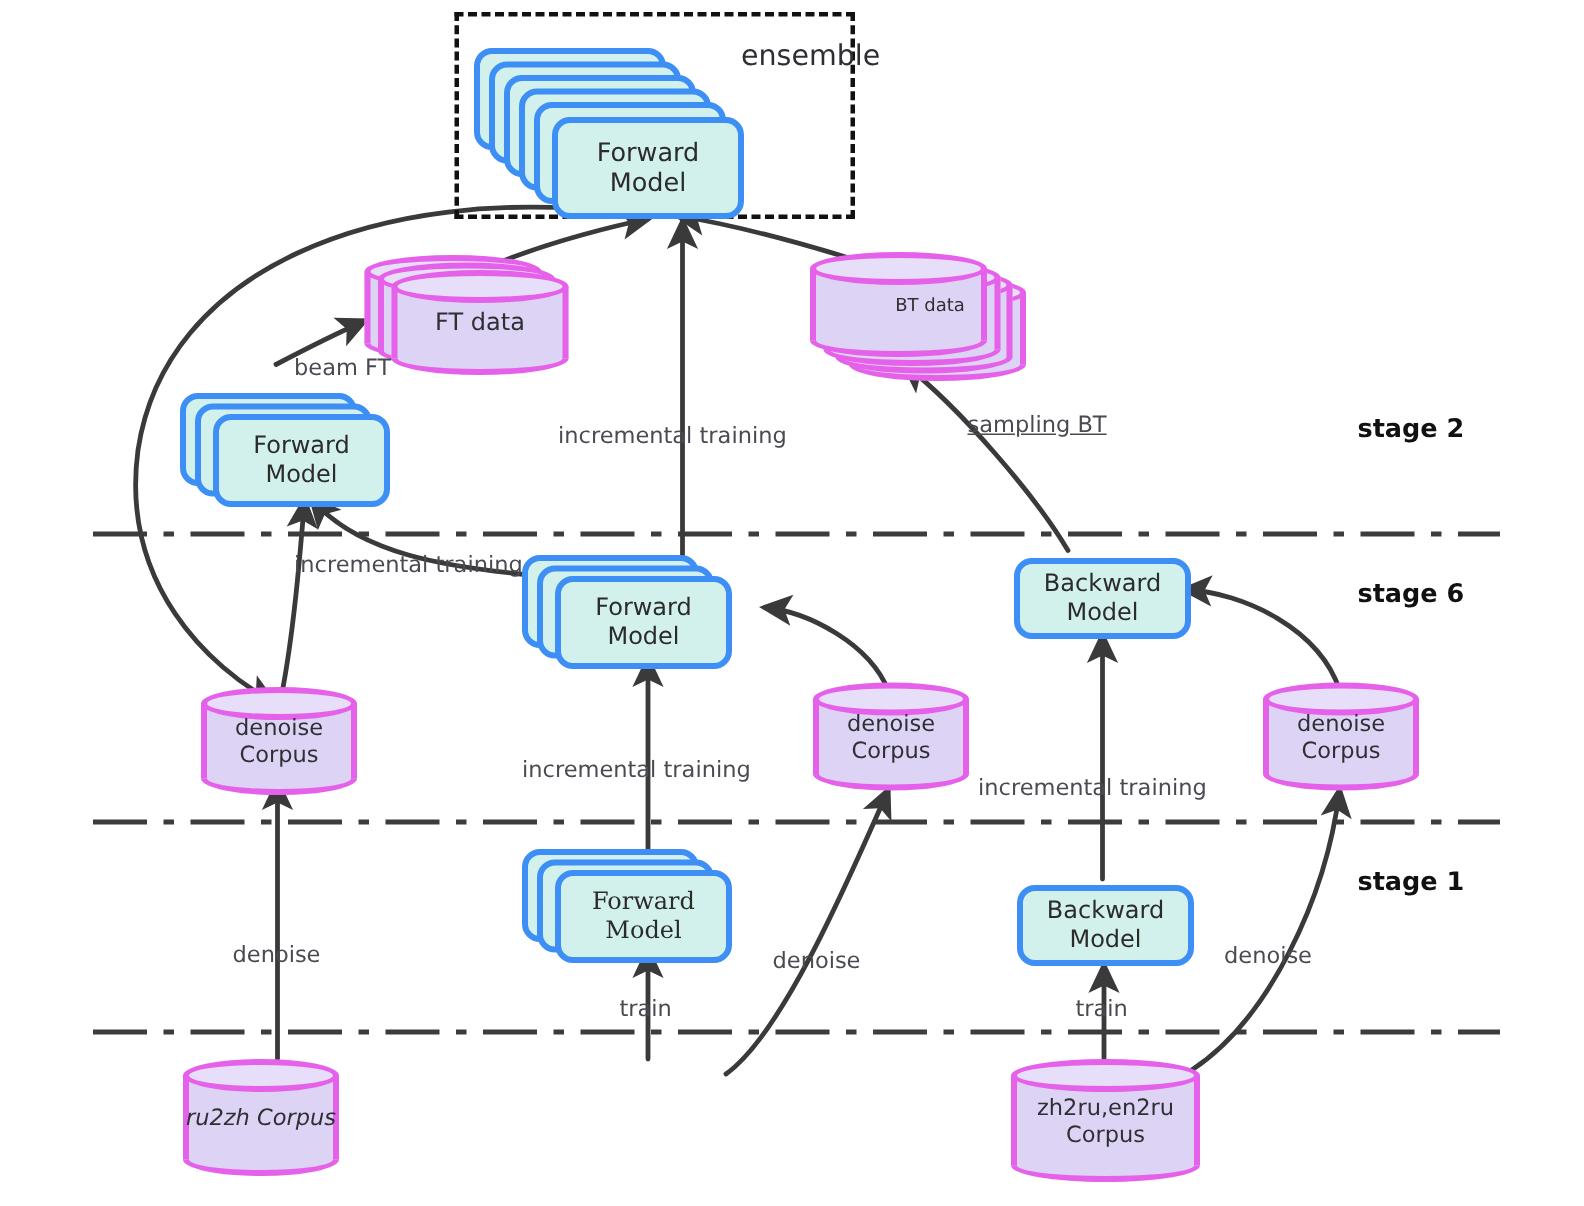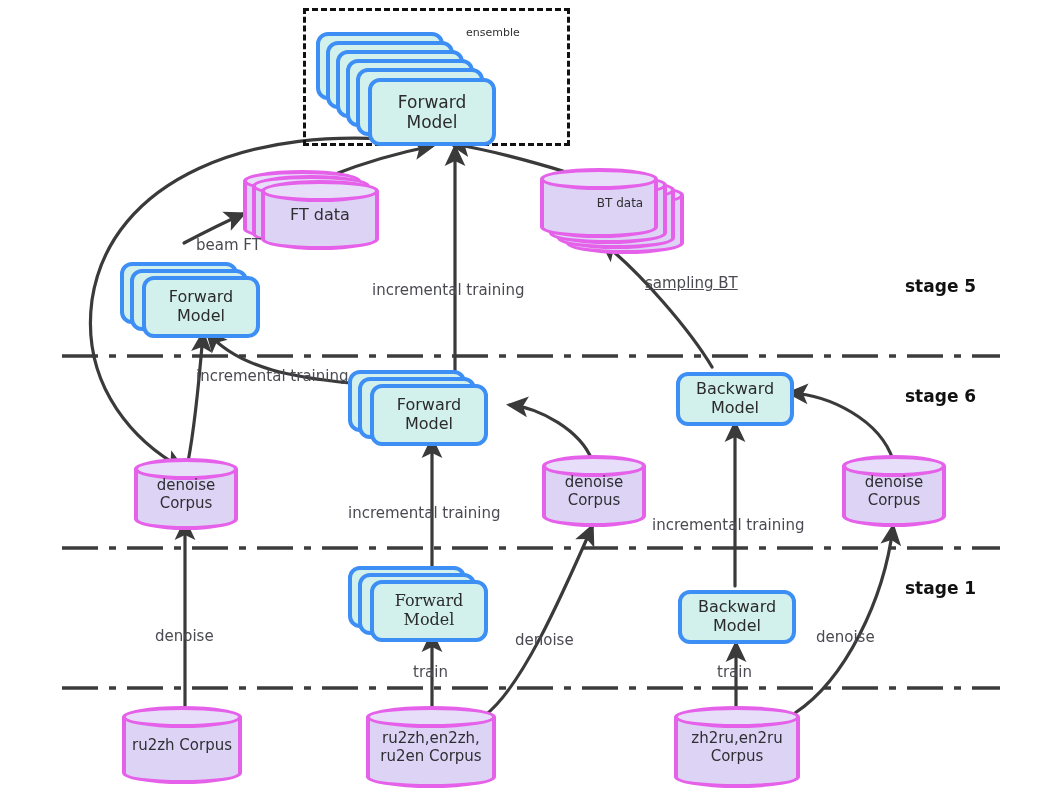--- a/index.html
+++ b/index.html
@@ -30,21 +30,21 @@
   .cylshadow .body{position:absolute;left:0;right:0;top:11px;bottom:11px;background:#ddd3f5;
              border-left:4px solid #e561ea;border-right:4px solid #e561ea;box-sizing:border-box;}
   .cylshadow .top{position:absolute;left:0;right:0;top:0;height:22px;background:#e7defa;
             border:4px solid #e561ea;border-radius:50%;box-sizing:border-box;}
   .cylshadow .bot{position:absolute;left:0;right:0;bottom:0;height:22px;background:#ddd3f5;
             border:4px solid #e561ea;border-radius:50%;box-sizing:border-box;}
 
   
   .edgelbl{position:absolute;color:#4a4a52;font-size:15px;white-space:nowrap;}
   .stagelbl{position:absolute;color:#111;font-size:17px;font-weight:bold;white-space:nowrap;}
-  .ensemblelbl{position:absolute;color:#2f2f33;font-size:11px;white-space:nowrap;}
+  .ensemblelbl{position:absolute;color:#2f2f33;font-size:19px;white-space:nowrap;margin-left:28px;}
 
   
   .dashframe{position:absolute;border:3px dashed #111;box-sizing:border-box;background:transparent;}
 
   .serif{font-family:"DejaVu Serif", serif;}
 </style>
 </head>
 <body>
 
 <div id="stage">
@@ -222,38 +222,29 @@
   <div class="cyl" style="left:842px;top:455px;width:104px;height:72px;">
     <div class="bot"></div>
       <div class="body"></div>
       <div class="top"></div>
     <div class="lbl" style="font-size:15px;">
       <span>denoise</span>
       <span>Corpus</span>
     </div>
   </div>
 
-  <div class="cyl" style="left:122px;top:706px;width:120px;height:78px;">
+  <div class="cyl" style="left:122px;top:706px;width:104px;height:78px;font-style:italic;">
     <div class="bot"></div>
       <div class="body"></div>
       <div class="top"></div>
     <div class="lbl" style="font-size:15px;">
       <span>ru2zh Corpus</span>
     </div>
   </div>
 
-  <div class="cyl" style="left:366px;top:706px;width:130px;height:82px;">
-    <div class="bot"></div>
-      <div class="body"></div>
-      <div class="top"></div>
-    <div class="lbl" style="font-size:15px;">
-      <span>ru2zh,en2zh,</span>
-      <span>ru2en Corpus</span>
-    </div>
-  </div>
 
   <div class="cyl" style="left:674px;top:706px;width:126px;height:82px;">
     <div class="bot"></div>
       <div class="body"></div>
       <div class="top"></div>
     <div class="lbl" style="font-size:15px;align-items:center;">
       <span>zh2ru,en2ru</span>
       <span>Corpus</span>
     </div>
   </div>
@@ -263,17 +254,17 @@
   <div class="edgelbl" style="left:196px;top:367px;">incremental training</div>
   <div class="edgelbl" style="left:372px;top:281px;">incremental training</div>
   <div class="edgelbl" style="left:348px;top:504px;">incremental training</div>
   <div class="edgelbl" style="left:652px;top:516px;">incremental training</div>
   <div class="edgelbl" style="left:155px;top:627px;">denoise</div>
   <div class="edgelbl" style="left:515px;top:631px;">denoise</div>
   <div class="edgelbl" style="left:816px;top:628px;">denoise</div>
   <div class="edgelbl" style="left:413px;top:663px;">train</div>
   <div class="edgelbl" style="left:717px;top:663px;">train</div>
 
-  <div class="stagelbl" style="left:905px;top:276px;">stage 5</div>
+  <div class="stagelbl" style="left:905px;top:276px;">stage 2</div>
   <div class="stagelbl" style="left:905px;top:386px;">stage 6</div>
   <div class="stagelbl" style="left:905px;top:578px;">stage 1</div>
 
 </div>
 
 </body></html>

